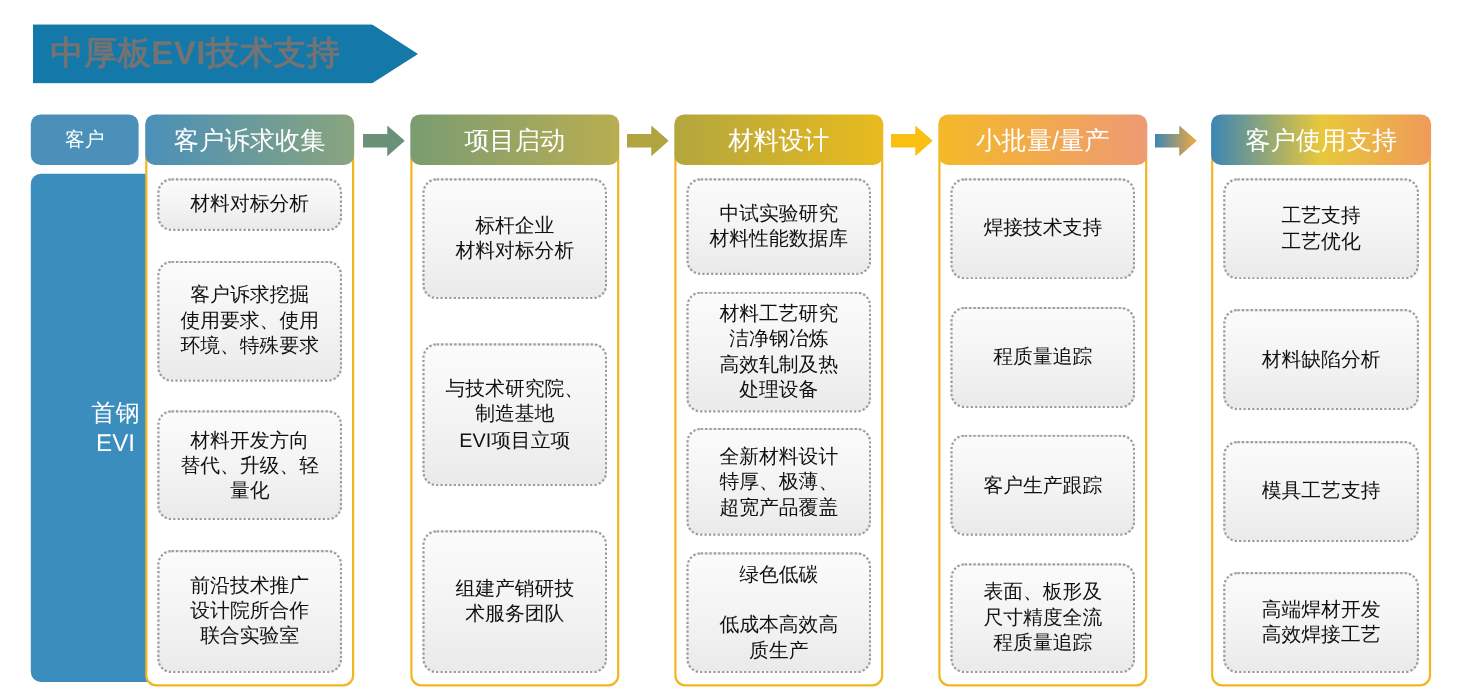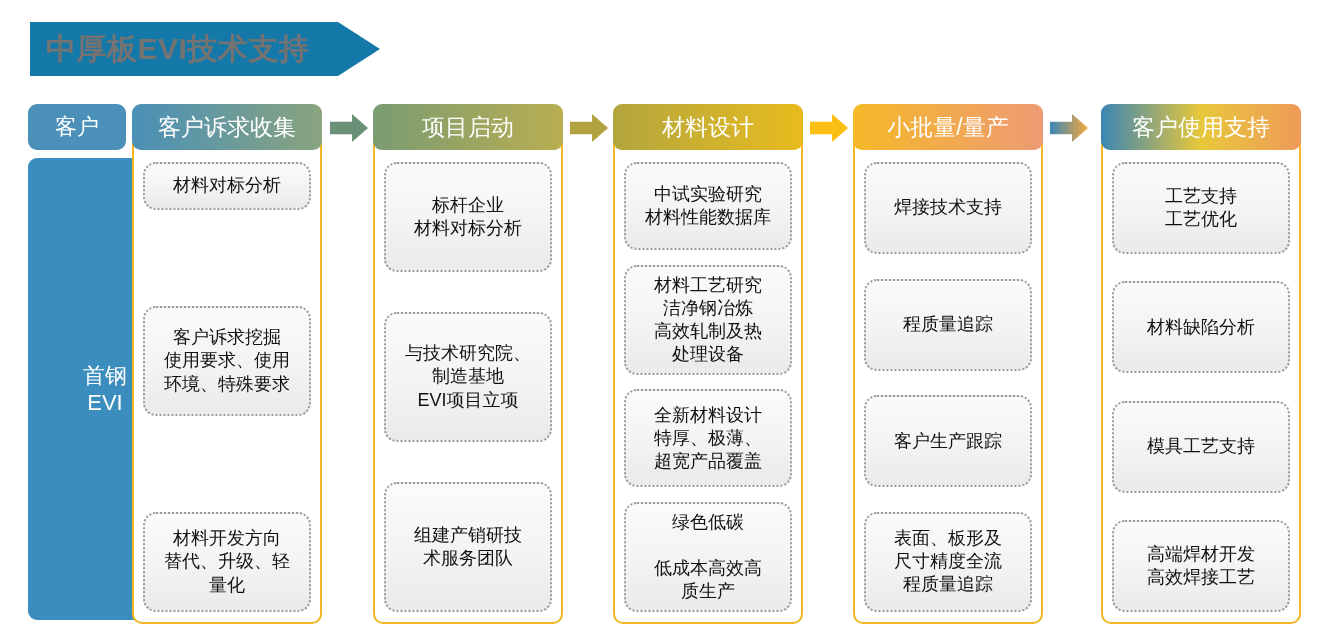--- a/index.html
+++ b/index.html
@@ -62,21 +62,21 @@
     left: 28px;
     width: 98px;
   }
   .cust-head {
     position: absolute;
     left: 0; top: 4px;
     width: 98px; height: 46px;
     background: #4a90b8;
     border-radius: 9px;
     color: #ffffff;
-    font-size: 22px;
+    font-size: 18px;
     display: flex;
     align-items: center;
     justify-content: center;
   }
   .cust-body {
     position: absolute;
     left: 0; top: 58px; bottom: 16px;
     width: 98px;
     background: #3b8dbd;
     border-radius: 9px;
@@ -177,20 +177,25 @@
           <div class="card" style="height: 110px;">
             <span class="txt">客户诉求挖掘
 使用要求、使用
 环境、特殊要求</span>
           </div>
           <div class="card" style="height: 100px;">
             <span class="txt">材料开发方向
 替代、升级、轻
 量化</span>
           </div>
+          <div class="card" style="height: 112px;">
+            <span class="txt">前沿技术推广
+设计院所合作
+联合实验室</span>
+          </div>
         </div>
         <div class="stage-head" style="width: 190px; background: linear-gradient(90deg, rgb(74, 144, 184), rgb(138, 164, 126));">
           <span>客户诉求收集</span>
         </div>
       </div>
       <div class="col" style="left: 373px; width: 190px;">
         <div class="stage-body" style="width: 190px;">
           <div class="card" style="height: 110px;">
             <span class="txt">标杆企业
 材料对标分析</span>

